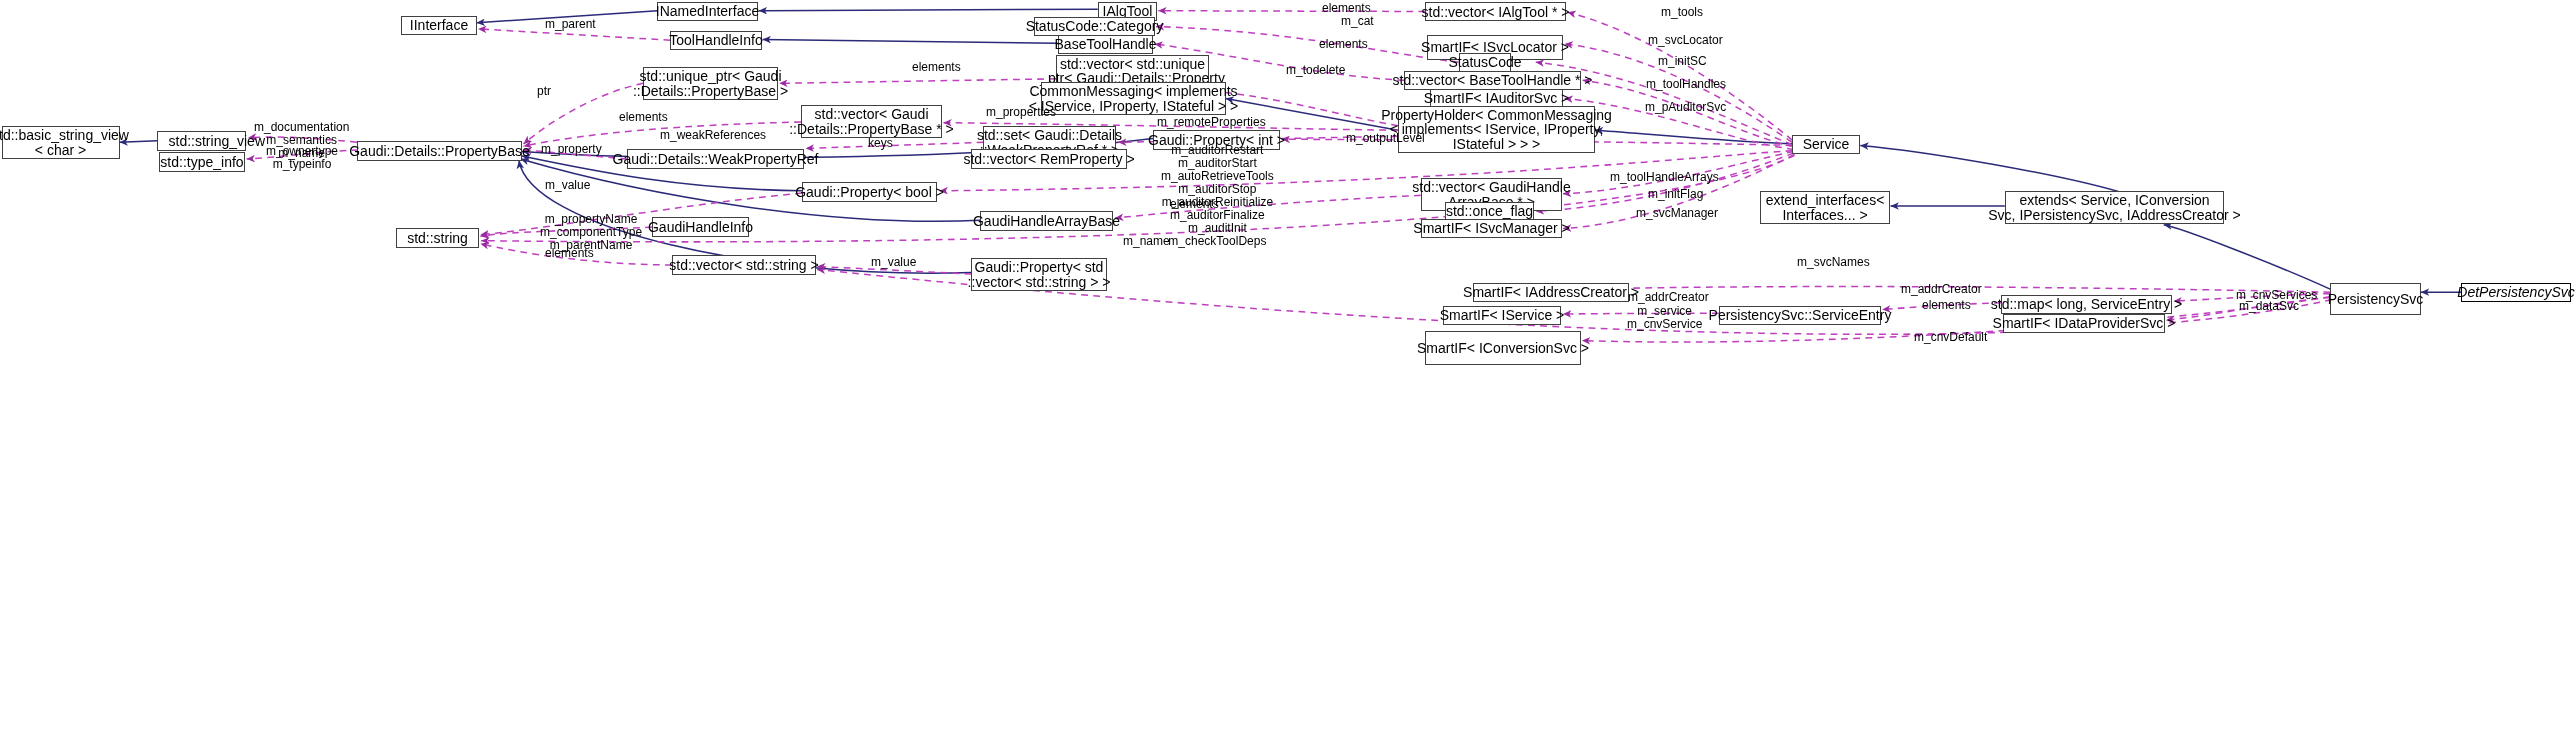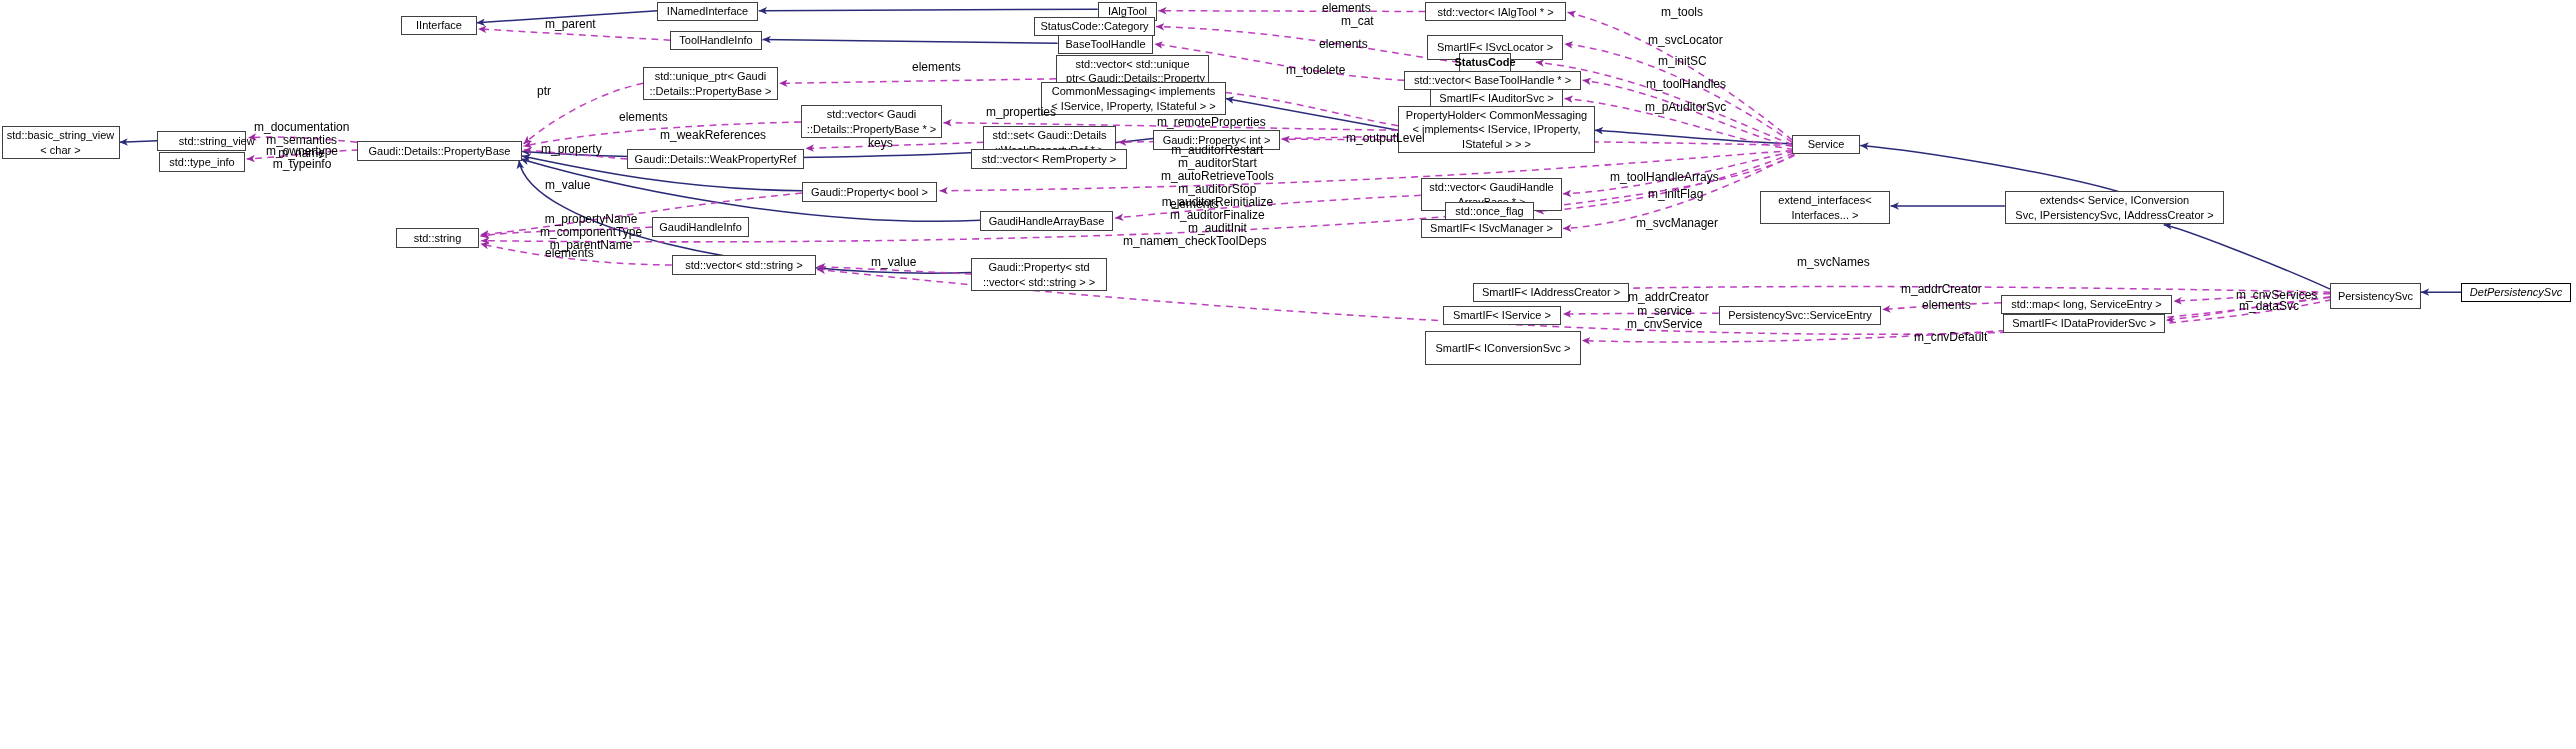--- a/index.html
+++ b/index.html
@@ -22,21 +22,21 @@
     width: 2576px;
     height: 750px;
     pointer-events: none;
   }
   .node {
     position: absolute;
     box-sizing: border-box;
     border: 1.2px solid #404040;
     background: #ffffff;
     color: #000000;
-    font-size: 11px;
+    font-size: 14px;
     line-height: 14.4px;
     text-align: center;
     display: flex;
     align-items: center;
     justify-content: center;
     white-space: pre;
     padding: 1.5px 4.5px;
     z-index: 3;
   }
   .node.focus {
@@ -154,42 +154,42 @@
     <div class="node" style="left: 1098px; top: 1.5px; width: 59px; height: 19px;">IAlgTool</div>
     <div class="node" style="left: 1034px; top: 16.6px; width: 121px; height: 19px;">StatusCode::Category</div>
     <div class="node" style="left: 1058px; top: 35px; width: 95px; height: 19px;">BaseToolHandle</div>
     <div class="node" style="left: 1056px; top: 55px; width: 153px; height: 47px;">std::vector&lt; std::unique
 _ptr&lt; Gaudi::Details::Property
 Base &gt; &gt;</div>
     <div class="node" style="left: 1041px; top: 82px; width: 185px; height: 33px;">CommonMessaging&lt; implements
 &lt; IService, IProperty, IStateful &gt; &gt;</div>
     <div class="node" style="left: 1425px; top: 2.3px; width: 141px; height: 19px;">std::vector&lt; IAlgTool * &gt;</div>
     <div class="node" style="left: 1427px; top: 35px; width: 136px; height: 25px;">SmartIF&lt; ISvcLocator &gt;</div>
-    <div class="node" style="left: 1459px; top: 53px; width: 52px; height: 19px; font-weight: bold;">StatusCode</div>
+    <div class="node" style="left: 1459px; top: 53px; width: 52px; height: 19px;">StatusCode</div>
     <div class="node" style="left: 1404px; top: 71px; width: 177px; height: 19px;">std::vector&lt; BaseToolHandle * &gt;</div>
     <div class="node" style="left: 1430px; top: 89px; width: 133px; height: 19px;">SmartIF&lt; IAuditorSvc &gt;</div>
     <div class="node" style="left: 1398px; top: 106px; width: 197px; height: 47px;">PropertyHolder&lt; CommonMessaging
 &lt; implements&lt; IService, IProperty,
 IStateful &gt; &gt; &gt;</div>
     <div class="node" style="left: 1792px; top: 135px; width: 68px; height: 19px;">Service</div>
     <div class="node" style="left: 1421px; top: 178px; width: 141px; height: 33px;">std::vector&lt; GaudiHandle
 ArrayBase * &gt;</div>
     <div class="node" style="left: 1445px; top: 202px; width: 89px; height: 19px;">std::once_flag</div>
     <div class="node" style="left: 1421px; top: 219px; width: 141px; height: 19px;">SmartIF&lt; ISvcManager &gt;</div>
     <div class="node" style="left: 1760px; top: 191px; width: 130px; height: 33px;">extend_interfaces&lt;
 Interfaces... &gt;</div>
     <div class="node" style="left: 2005px; top: 191px; width: 219px; height: 33px;">extends&lt; Service, IConversion
 Svc, IPersistencySvc, IAddressCreator &gt;</div>
     <div class="node" style="left: 1425px; top: 283px; width: 156px; height: 19px; margin-left: 48px;">SmartIF&lt; IAddressCreator &gt;</div>
     <div class="node" style="left: 1443px; top: 306px; width: 118px; height: 19px;">SmartIF&lt; IService &gt;</div>
     <div class="node" style="left: 1425px; top: 331px; width: 156px; height: 34px;">SmartIF&lt; IConversionSvc &gt;</div>
     <div class="node" style="left: 1719px; top: 306px; width: 162px; height: 19px;">PersistencySvc::ServiceEntry</div>
     <div class="node" style="left: 2001px; top: 295px; width: 171px; height: 19px;">std::map&lt; long, ServiceEntry &gt;</div>
     <div class="node" style="left: 2003px; top: 314px; width: 162px; height: 19px;">SmartIF&lt; IDataProviderSvc &gt;</div>
-    <div class="node" style="left: 2330px; top: 283px; width: 91px; height: 26px;">PersistencySvc</div>
+    <div class="node" style="left: 2330px; top: 283px; width: 91px; height: 32px;">PersistencySvc</div>
     <div class="node focus" style="left: 2461px; top: 283px; width: 110px; height: 19px;">DetPersistencySvc</div>
     <div class="edge-label" style="left: 545px; top: 18px;">m_parent</div>
     <div class="edge-label" style="left: 1322px; top: 1.5px;">elements</div>
     <div class="edge-label" style="left: 1341px; top: 15px;">m_cat</div>
     <div class="edge-label" style="left: 1661px; top: 6px;">m_tools</div>
     <div class="edge-label" style="left: 1319px; top: 38px;">elements</div>
     <div class="edge-label" style="left: 1648px; top: 34px;">m_svcLocator</div>
     <div class="edge-label" style="left: 912px; top: 61px;">elements</div>
     <div class="edge-label" style="left: 1658px; top: 55px;">m_initSC</div>
     <div class="edge-label" style="left: 1286px; top: 64px;">m_todelete</div>
@@ -213,21 +213,21 @@
 m_autoRetrieveTools
 m_auditorStop
 m_auditorReinitialize
 m_auditorFinalize
 m_auditInit
 m_checkToolDeps</div>
     <div class="edge-label" style="left: 545px; top: 179px;">m_value</div>
     <div class="edge-label" style="left: 1610px; top: 171px;">m_toolHandleArrays</div>
     <div class="edge-label" style="left: 1648px; top: 188px;">m_initFlag</div>
     <div class="edge-label" style="left: 1170px; top: 198px;">elements</div>
-    <div class="edge-label" style="left: 1636px; top: 217px;">m_svcManager</div>
+    <div class="edge-label" style="left: 1636px; top: 207px;">m_svcManager</div>
     <div class="edge-label multiline" style="left: 540px; top: 213px;">m_propertyName
 m_componentType
 m_parentName</div>
     <div class="edge-label" style="left: 1123px; top: 235px;">m_name</div>
     <div class="edge-label" style="left: 545px; top: 247px;">elements</div>
     <div class="edge-label" style="left: 1797px; top: 256px;">m_svcNames</div>
     <div class="edge-label" style="left: 871px; top: 256px;">m_value</div>
     <div class="edge-label" style="left: 1628px; top: 291px;">m_addrCreator</div>
     <div class="edge-label" style="left: 1901px; top: 283px;">m_addrCreator</div>
     <div class="edge-label" style="left: 2224px; top: 289px; padding-left: 12px;">m_cnvServices</div>

